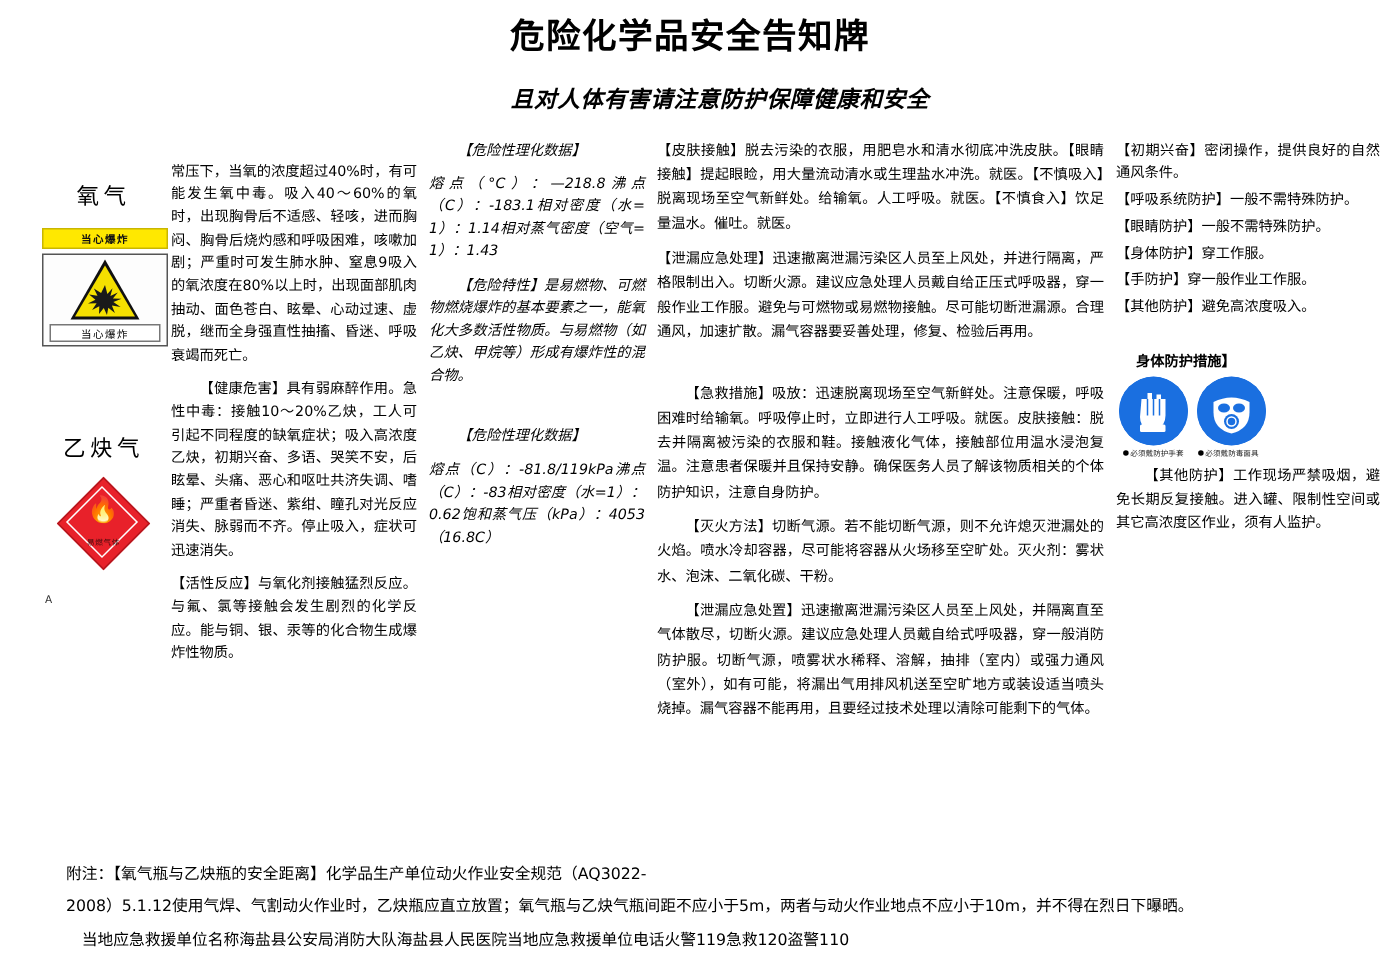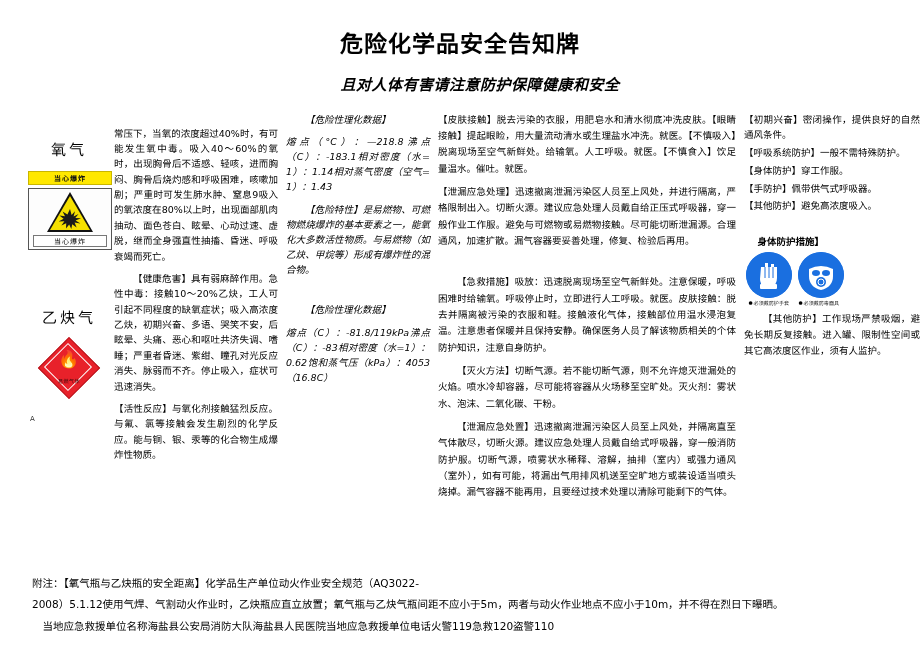--- a/index.html
+++ b/index.html
@@ -18,21 +18,21 @@
   }
   .page {
     position: relative;
     width: 920px;
     height: 651px;
     box-sizing: border-box;
   }
 
   
   .header {
-    padding-top: 31px;
+    padding-top: 12px;
     text-align: center;
   }
   .main-title {
     font-size: 23px;
     font-weight: bold;
     letter-spacing: 1px;
     line-height: 1.2;
     margin: 0;
   }
   .sub-title-row {
@@ -242,21 +242,21 @@
     width: 4px; height: 4px;
     background: #000;
     border-radius: 50%;
     margin-right: 1px;
     vertical-align: middle;
   }
 
   
   .footer {
     position: absolute;
-    left: 4px;
+    left: 16px;
     bottom: 18px;
     width: 806px;
     padding: 0 26px 0 28px;
     box-sizing: border-box;
   }
   .footer-line {
     font-size: 10.5px;
     line-height: 1.95;
     margin: 0;
     white-space: nowrap;
@@ -336,22 +336,23 @@
       <p class="ptext">【泄漏应急处理】迅速撤离泄漏污染区人员至上风处，并进行隔离，严格限制出入。切断火源。建议应急处理人员戴自给正压式呼吸器，穿一般作业工作服。避免与可燃物或易燃物接触。尽可能切断泄漏源。合理通风，加速扩散。漏气容器要妥善处理，修复、检验后再用。</p>
       <div class="gap-block"></div>
       <p class="ptext indent">【急救措施】吸放：迅速脱离现场至空气新鲜处。注意保暖，呼吸困难时给输氧。呼吸停止时，立即进行人工呼吸。就医。皮肤接触：脱去并隔离被污染的衣服和鞋。接触液化气体，接触部位用温水浸泡复温。注意患者保暖并且保持安静。确保医务人员了解该物质相关的个体防护知识，注意自身防护。</p>
       <p class="ptext indent">【灭火方法】切断气源。若不能切断气源，则不允许熄灭泄漏处的火焰。喷水冷却容器，尽可能将容器从火场移至空旷处。灭火剂：雾状水、泡沫、二氧化碳、干粉。</p>
       <p class="ptext indent">【泄漏应急处置】迅速撤离泄漏污染区人员至上风处，并隔离直至气体散尽，切断火源。建议应急处理人员戴自给式呼吸器，穿一般消防防护服。切断气源，喷雾状水稀释、溶解，抽排（室内）或强力通风（室外），如有可能，将漏出气用排风机送至空旷地方或装设适当喷头烧掉。漏气容器不能再用，且要经过技术处理以清除可能剩下的气体。</p>
     </div>
 
     <div class="col col-protect">
       <p class="ptext">【初期兴奋】密闭操作，提供良好的自然通风条件。</p>
       <p class="ptext">【呼吸系统防护】一般不需特殊防护。</p>
+      <p class="ptext">【眼睛防护】一般不需特殊防护。</p>
       <p class="ptext">【身体防护】穿工作服。</p>
-      <p class="ptext">【手防护】佩带供气式呼吸器。</p>
+      <p class="ptext">【手防护】穿一般作业工作服。</p>
       <p class="ptext">【其他防护】避免高浓度吸入。</p>
 
       <div class="gap-block"></div>
 
       <div class="protect-head">身体防护措施】</div>
 
       <div class="icon-row">
         <div class="mand-icon">
           <svg width="46" height="46" viewBox="0 0 46 46">
             <circle cx="23" cy="23" r="23" fill="#1a6fe0"></circle>

